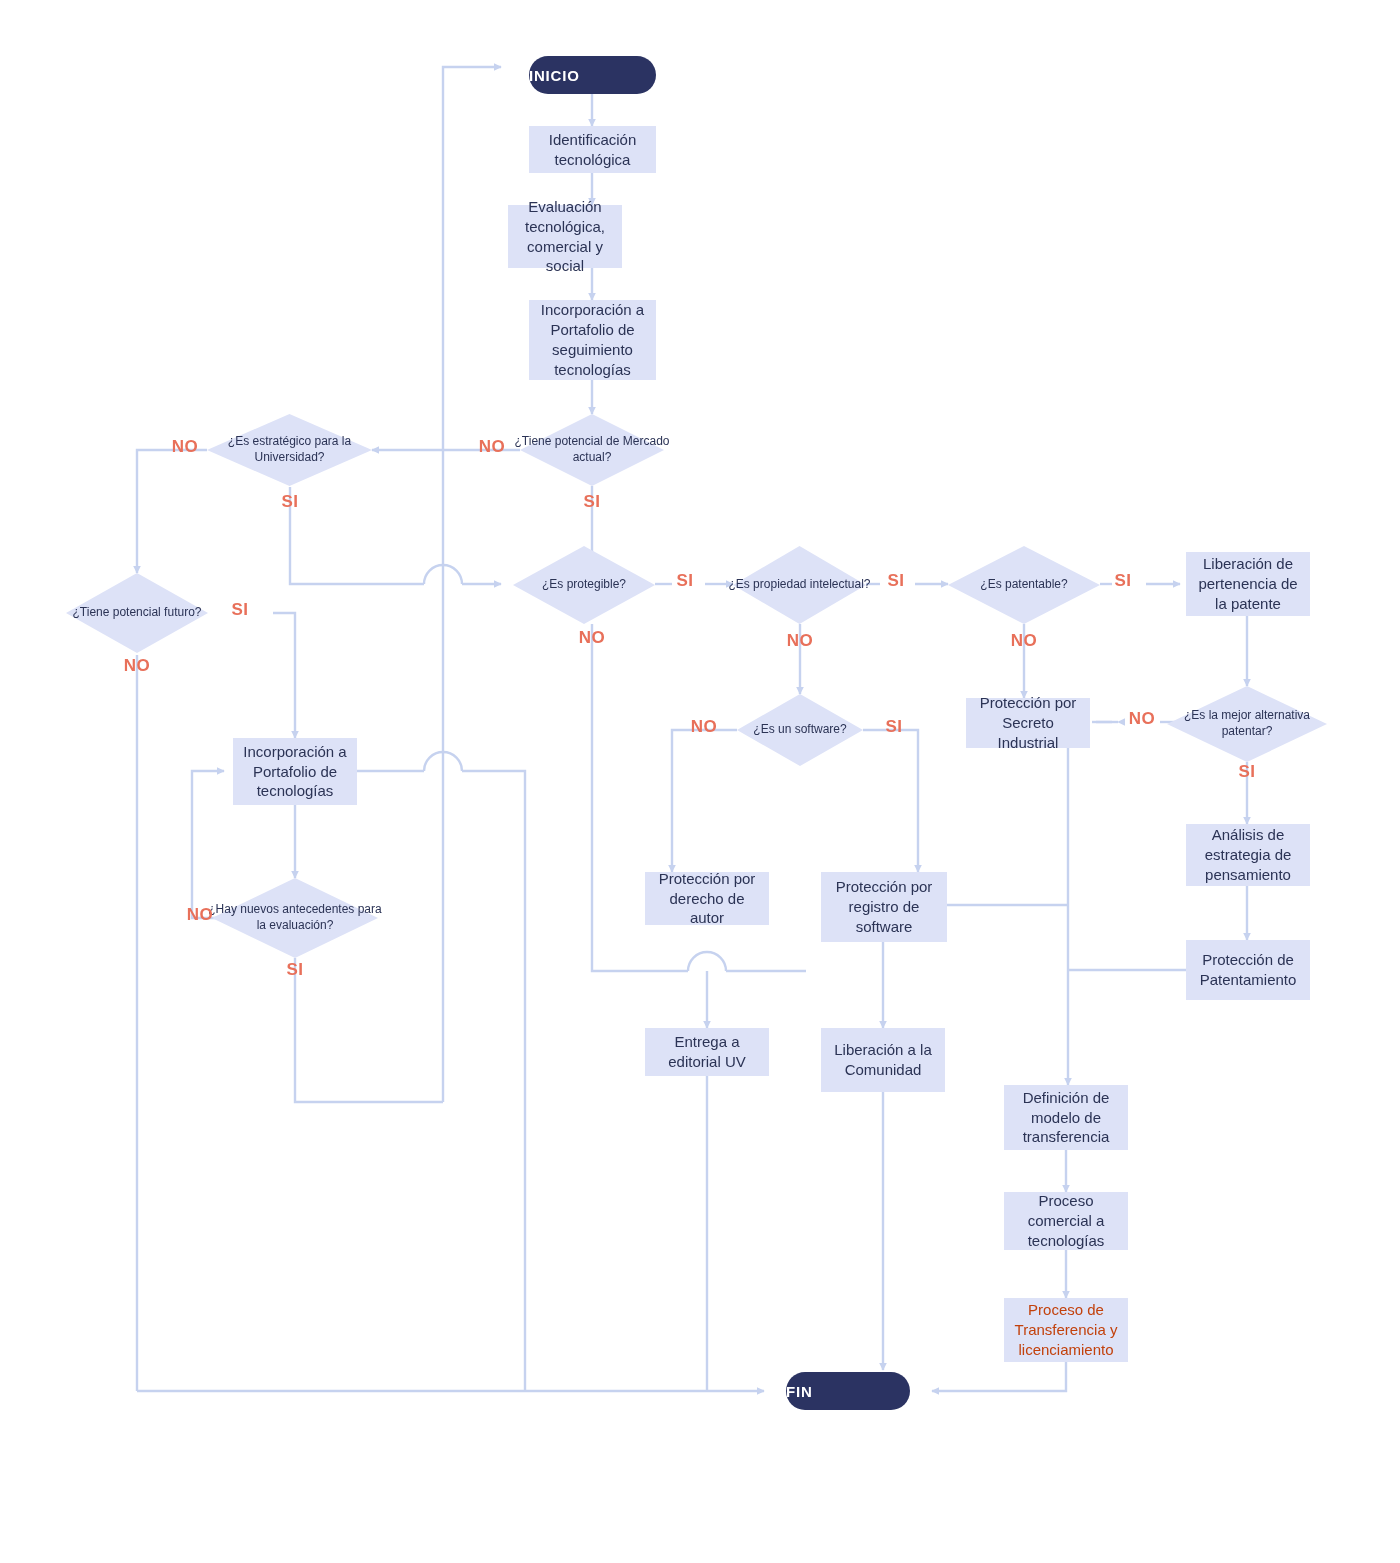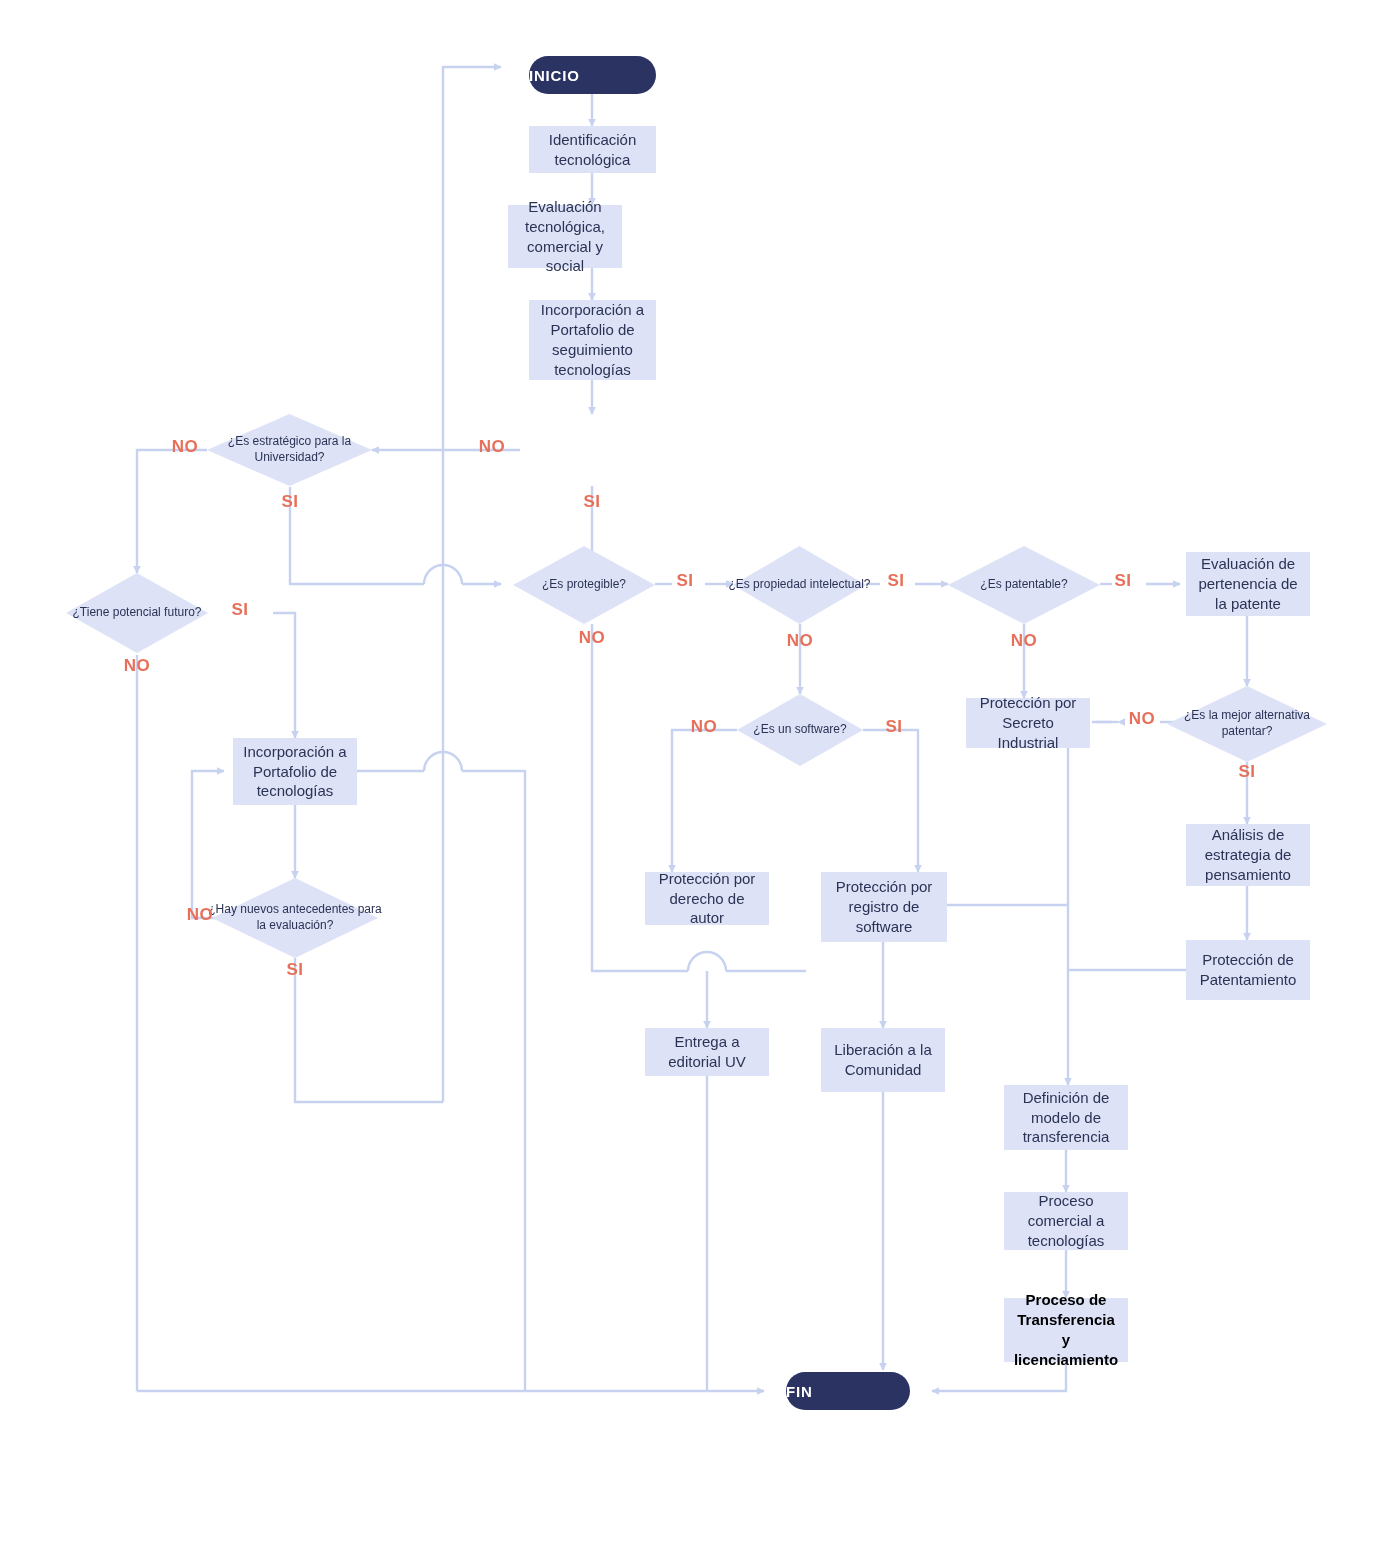--- a/index.html
+++ b/index.html
@@ -1,21 +1,21 @@
 <!DOCTYPE html>
 <html><head>
 <meta charset="utf-8">
 <style>
   html,body{margin:0;padding:0;background:#ffffff;}
   body{width:1400px;height:1563px;font-family:"Liberation Sans",sans-serif;}
   #stage{position:relative;width:1400px;height:1563px;overflow:hidden;background:#fff;}
   svg#wires{position:absolute;left:0;top:0;width:1400px;height:1563px;}
   .node{position:absolute;box-sizing:border-box;display:flex;align-items:center;justify-content:flex-start;text-align:center;}
   .proc{background:#dde2f7;color:#2b3355;font-size:15px;line-height:1.32;padding:6px 8px;}
-  .proc.bold{color:#000000;font-weight:700;}
+  .proc.bold{color:#c2410c;font-weight:400;}
   .term{background:#2b3362;color:#ffffff;font-weight:700;font-size:15px;letter-spacing:.8px;border-radius:26px;}
   .dia-wrap{position:absolute;}
   .dia-shape{position:absolute;left:0;top:0;width:100%;height:100%;background:#dde2f7;
              clip-path:polygon(50% 0,100% 50%,50% 100%,0 50%);}
   .dia-text{position:absolute;left:-10px;top:0;width:calc(100% + 20px);height:100%;
             display:flex;align-items:center;justify-content:center;text-align:center;
             color:#2b3355;font-size:12px;line-height:1.3;}
   .lbl{position:absolute;color:#e8705a;font-weight:700;font-size:17px;letter-spacing:.5px;
        display:flex;align-items:flex-start;justify-content:center;}
 </style>
@@ -141,21 +141,21 @@
 
   <div class="node proc" style="left:529px;top:300px;width:127px;height:80px;">
     <span>Incorporación a Portafolio de seguimiento tecnologías</span>
   </div>
 
   <div class="node proc" style="left:233px;top:738px;width:124px;height:67px;">
     <span>Incorporación a Portafolio de tecnologías</span>
   </div>
 
   <div class="node proc" style="left:1186px;top:552px;width:124px;height:64px;">
-    <span>Evaluación de pertenencia de la patente</span>
+    <span>Liberación de pertenencia de la patente</span>
   </div>
 
   <div class="node proc" style="left:966px;top:698px;width:124px;height:50px;">
     <span>Protección por Secreto Industrial</span>
   </div>
 
   <div class="node proc" style="left:1186px;top:824px;width:124px;height:62px;">
     <span>Análisis de estrategia de pensamiento</span>
   </div>
 
@@ -184,20 +184,24 @@
   </div>
 
   <div class="node proc" style="left:1004px;top:1192px;width:124px;height:58px;">
     <span>Proceso comercial a tecnologías</span>
   </div>
 
   <div class="node proc bold" style="left:1004px;top:1298px;width:124px;height:64px;">
     <span>Proceso de Transferencia y licenciamiento</span>
   </div>
 
+  <div class="dia-wrap" style="left:520px;top:414px;width:144px;height:72px;">
+    <div class="dia-shape"></div>
+    <div class="dia-text">¿Tiene potencial de Mercado actual?</div>
+  </div>
 
   <div class="dia-wrap" style="left:207px;top:414px;width:165px;height:72px;">
     <div class="dia-shape"></div>
     <div class="dia-text">¿Es estratégico para la Universidad?</div>
   </div>
 
   <div class="dia-wrap" style="left:66px;top:573px;width:142px;height:80px;">
     <div class="dia-shape"></div>
     <div class="dia-text">¿Tiene potencial futuro?</div>
   </div>

